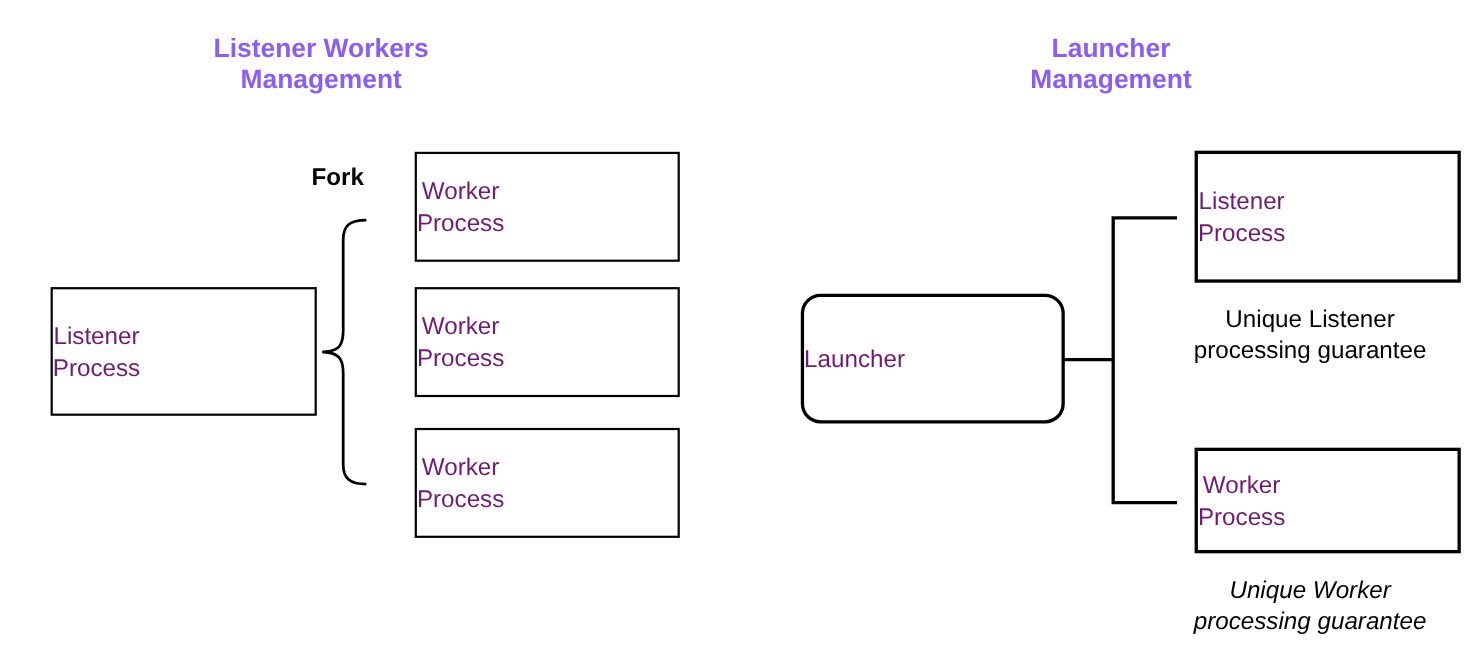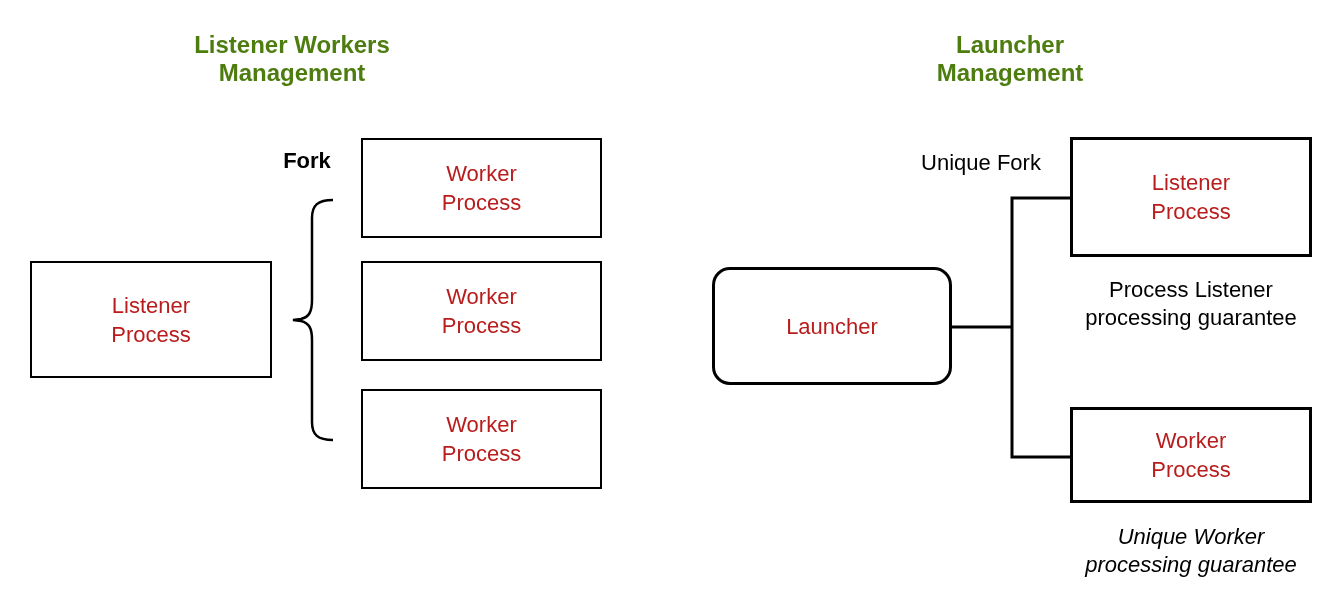--- a/index.html
+++ b/index.html
@@ -25,43 +25,43 @@
     inset: 0;
     pointer-events: none;
   }
   .title {
     position: absolute;
     font-weight: bold;
     font-size: 24px;
     line-height: 28px;
     text-align: center;
     white-space: pre-line;
-    color: #4d7c0f;
+    color: #8b5cf6;
   }
   .label {
     position: absolute;
     font-size: 22px;
     line-height: 28px;
     text-align: center;
     white-space: pre-line;
     color: #000000;
   }
   .box {
     position: absolute;
     box-sizing: border-box;
     border: 2px solid #000000;
     background: #ffffff;
     display: flex;
     align-items: center;
-    justify-content: center;
     text-align: center;
     white-space: pre-line;
     font-size: 22px;
     line-height: 29px;
-    color: #b91c1c;
+    color: #701a75;
+    margin-left: 16px;
   }
   .box--thick { border-width: 3px; }
   .box--rounded { border-width: 3px; border-radius: 18px; }
 </style>
 </head>
 <body>
 
 <div class="canvas">
 
   <svg class="lines" width="1342" height="610" viewBox="0 0 1342 610">
@@ -98,32 +98,31 @@
 Process</span>
     </div>
 
   </div>
 
   <div class="layer">
 
     <div class="title" style="left:860px; top:31px; width:300px;">Launcher
 Management</div>
 
-    <div class="label" style="left:881px; top:149px; width:200px;">Unique Fork</div>
 
     <div class="box box--rounded" style="left:712px; top:267px; width:240px; height:118px;">
       <span>Launcher</span>
     </div>
 
     <div class="box box--thick" style="left:1070px; top:137px; width:242px; height:120px;">
       <span>Listener
 Process</span>
     </div>
 
-    <div class="label" style="left:1041px; top:276px; width:300px;">Process Listener
+    <div class="label" style="left:1041px; top:276px; width:300px;">Unique Listener
 processing guarantee</div>
 
     <div class="box box--thick" style="left:1070px; top:407px; width:242px; height:96px;">
       <span>Worker
 Process</span>
     </div>
 
     <div class="label" style="left:1041px; top:523px; width:300px;font-style:italic;">Unique Worker
 processing guarantee</div>
   </div>

